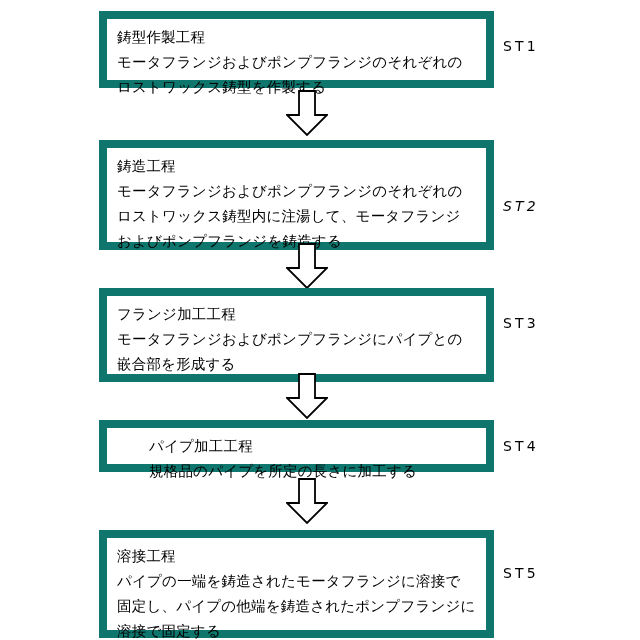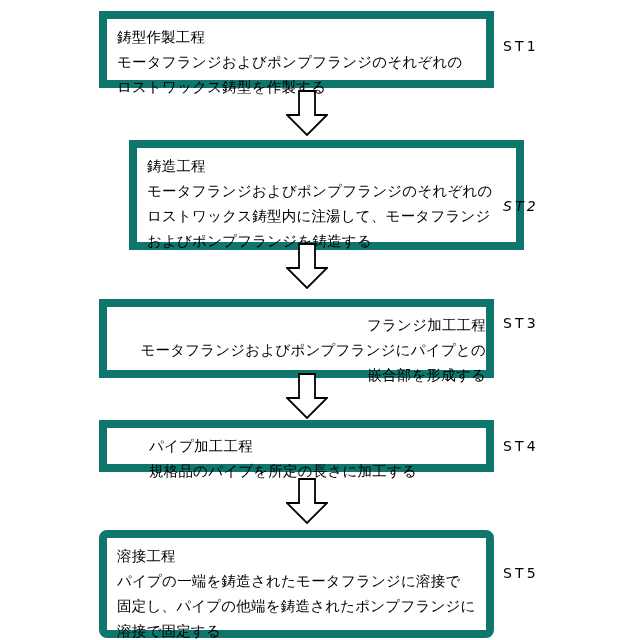--- a/index.html
+++ b/index.html
@@ -75,35 +75,35 @@
 ロストワックス鋳型を作製する</p>
   </div>
   <div class="step-label" style="top:38px;">ST1</div>
 
   <div class="arrow" style="top:90px; height:46px;">
     <svg viewBox="0 0 42 46" preserveAspectRatio="none" aria-hidden="true">
       <polygon points="13,1 29,1 29,25 41,25 21,45 1,25 13,25" fill="#ffffff" stroke="#000000" stroke-width="1.8" stroke-linejoin="miter"></polygon>
     </svg>
   </div>
 
-  <div class="step-box" style="top:140px; height:110px;margin-left:30px;">
+  <div class="step-box" style="top:140px; height:110px;">
     <p class="step-text">鋳造工程
 モータフランジおよびポンプフランジのそれぞれの
 ロストワックス鋳型内に注湯して、モータフランジ
 およびポンプフランジを鋳造する</p>
   </div>
   <div class="step-label" style="top:198px;font-style:italic;">ST2</div>
 
   <div class="arrow" style="top:243px; height:46px;">
     <svg viewBox="0 0 42 46" preserveAspectRatio="none" aria-hidden="true">
       <polygon points="13,1 29,1 29,25 41,25 21,45 1,25 13,25" fill="#ffffff" stroke="#000000" stroke-width="1.8" stroke-linejoin="miter"></polygon>
     </svg>
   </div>
 
-  <div class="step-box" style="top:299px; height:79px;text-align:right;">
+  <div class="step-box" style="top:288px; height:94px;">
     <p class="step-text">フランジ加工工程
 モータフランジおよびポンプフランジにパイプとの
 嵌合部を形成する</p>
   </div>
   <div class="step-label" style="top:315px;">ST3</div>
 
   <div class="arrow" style="top:373px; height:46px;">
     <svg viewBox="0 0 42 46" preserveAspectRatio="none" aria-hidden="true">
       <polygon points="13,1 29,1 29,25 41,25 21,45 1,25 13,25" fill="#ffffff" stroke="#000000" stroke-width="1.8" stroke-linejoin="miter"></polygon>
     </svg>
@@ -114,21 +114,21 @@
 規格品のパイプを所定の長さに加工する</p>
   </div>
   <div class="step-label" style="top:438px;text-align:right;">ST4</div>
 
   <div class="arrow" style="top:478px; height:46px;">
     <svg viewBox="0 0 42 46" preserveAspectRatio="none" aria-hidden="true">
       <polygon points="13,1 29,1 29,25 41,25 21,45 1,25 13,25" fill="#ffffff" stroke="#000000" stroke-width="1.8" stroke-linejoin="miter"></polygon>
     </svg>
   </div>
 
-  <div class="step-box" style="top:530px; height:108px;border-radius:8px;">
+  <div class="step-box" style="top:530px; height:108px;">
     <p class="step-text">溶接工程
 パイプの一端を鋳造されたモータフランジに溶接で
 固定し、パイプの他端を鋳造されたポンプフランジに
 溶接で固定する</p>
   </div>
   <div class="step-label" style="top:565px;">ST5</div>
 
 </div>
 
 </body></html>

